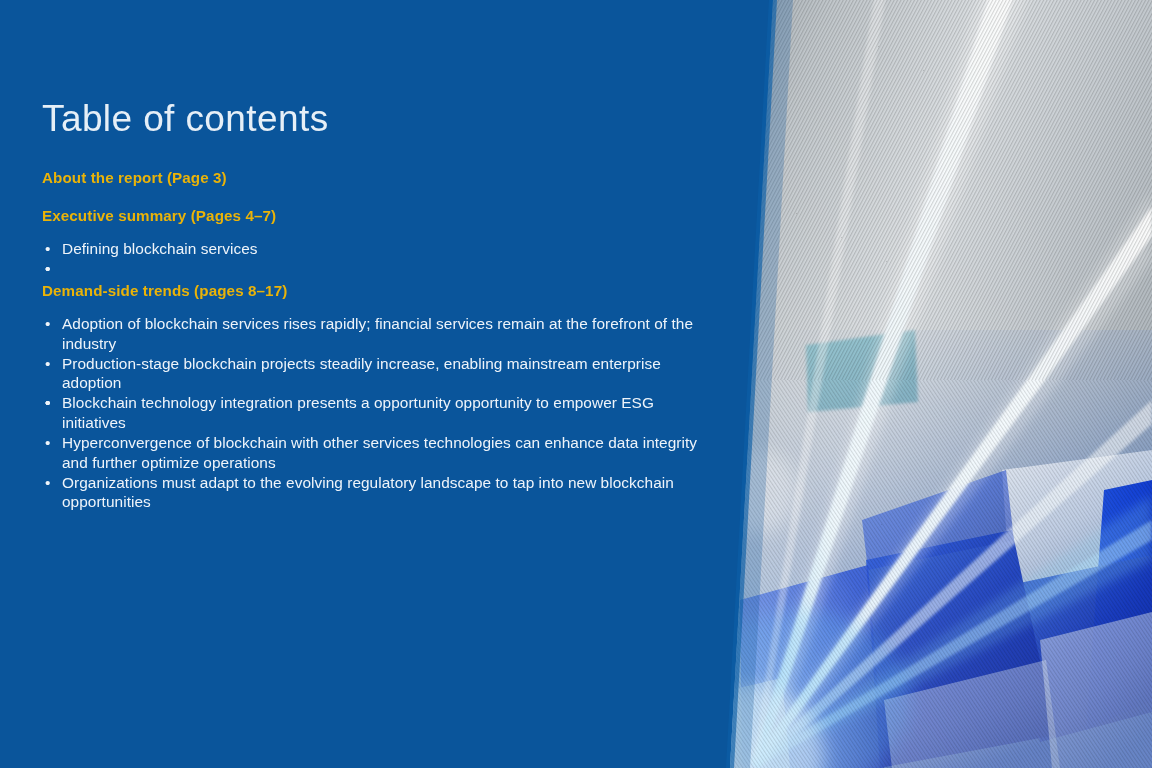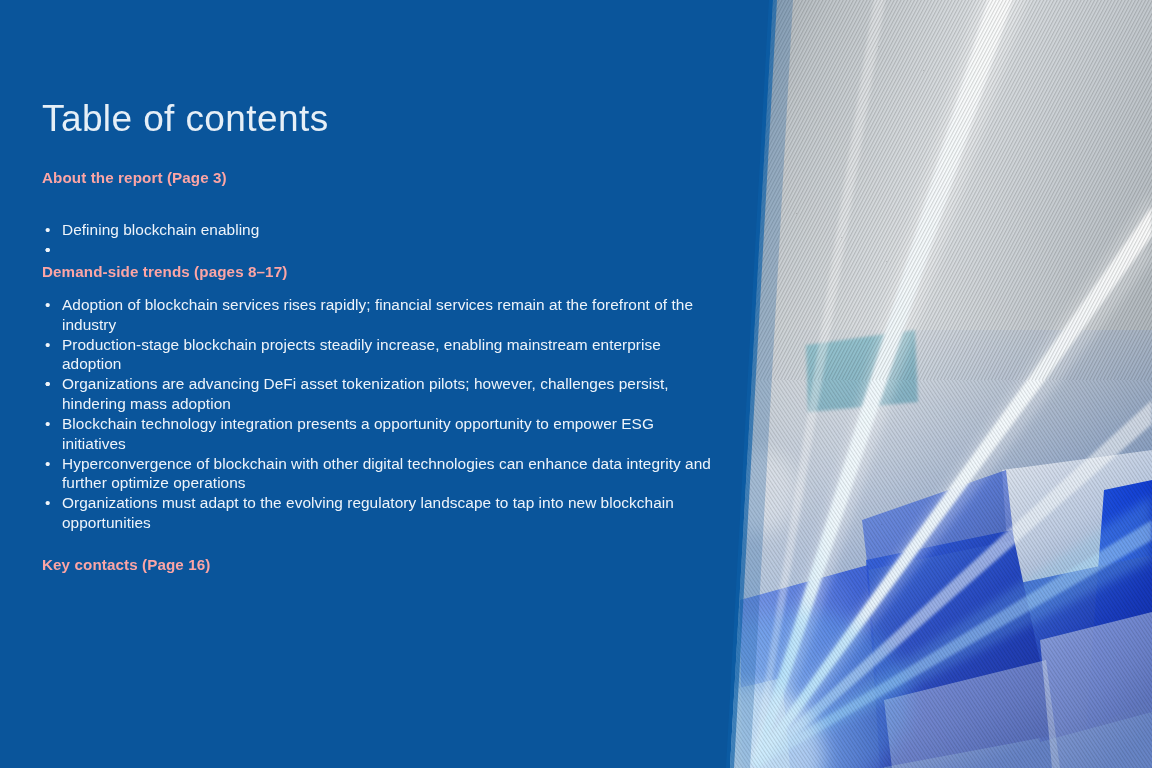--- a/index.html
+++ b/index.html
@@ -44,21 +44,21 @@
     left: 42px;
     top: 132px;
     width: 680px;
   }
   .section {
     margin: 0;
   }
   .section-heading {
     font-size: 15.2px;
     font-weight: bold;
-    color: #fca5a5;
+    color: #eab308;
     letter-spacing: 0.1px;
     line-height: 1.25;
     margin: 0;
     padding: 0;
   }
   .bullets {
     list-style: none;
     margin: 0;
     padding: 0;
   }
@@ -231,25 +231,26 @@
     <h1 id="page-title">Table of contents</h1>
 
     <div id="toc">
 
       <div class="section">
         <div class="section-heading">About the report (Page 3)</div>
       </div>
       <div class="spacer-md"></div>
 
       <div class="section">
+        <div class="section-heading">Executive summary (Pages 4–7)</div>
         <div class="spacer-sm"></div>
         <ul class="bullets">
           <li class="bullet">
             <span class="dot">•</span>
-            <span>Defining blockchain enabling</span>
+            <span>Defining blockchain services</span>
           </li>
           <li class="bullet">
             <span class="dot">•</span>
           </li>
           <li class="bullet">
             <span class="dot">•</span>
           </li>
         </ul>
       </div>
       <div class="spacer-lg"></div>
@@ -264,37 +265,33 @@
           </li>
           <li class="bullet">
             <span class="dot">•</span>
             <span>Production-stage blockchain projects steadily increase, enabling mainstream enterprise adoption</span>
           </li>
           <li class="bullet">
             <span class="dot">•</span>
           </li>
           <li class="bullet">
             <span class="dot">•</span>
-            <span>Organizations are advancing DeFi asset tokenization pilots; however, challenges persist, hindering mass adoption</span>
           </li>
           <li class="bullet">
             <span class="dot">•</span>
             <span>Blockchain technology integration presents a opportunity opportunity to empower ESG initiatives</span>
           </li>
           <li class="bullet">
             <span class="dot">•</span>
-            <span>Hyperconvergence of blockchain with other digital technologies can enhance data integrity and further optimize operations</span>
+            <span>Hyperconvergence of blockchain with other services technologies can enhance data integrity and further optimize operations</span>
           </li>
           <li class="bullet">
             <span class="dot">•</span>
             <span>Organizations must adapt to the evolving regulatory landscape to tap into new blockchain opportunities</span>
           </li>
         </ul>
       </div>
       <div class="spacer-lg"></div>
 
-      <div class="section">
-        <div class="section-heading">Key contacts (Page 16)</div>
-      </div>
 
     </div>
   </div>
 </div>
 
 </body></html>

